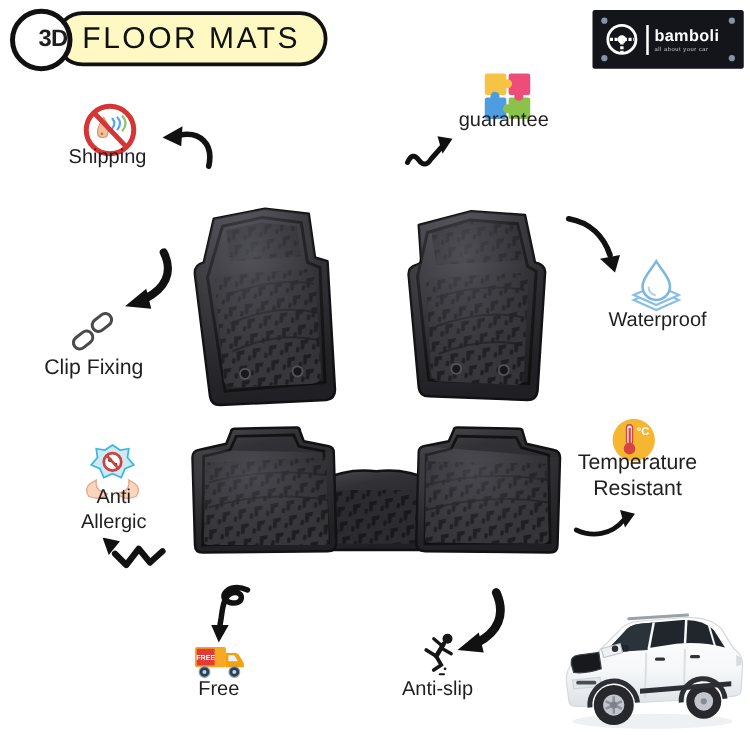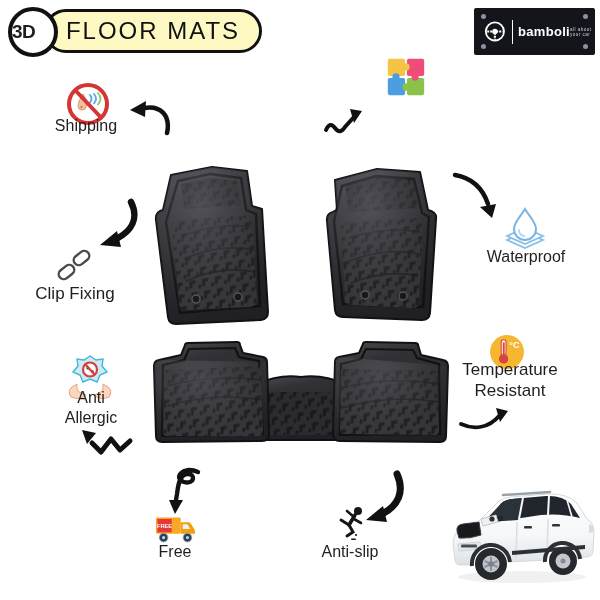--- a/index.html
+++ b/index.html
@@ -2,21 +2,21 @@
 <html><head>
 <meta charset="utf-8">
 <style>
   html,body{margin:0;padding:0;}
   body{width:600px;height:600px;position:relative;background:#ffffff;overflow:hidden;
        font-family:"Liberation Sans","DejaVu Sans",sans-serif;color:#1e1e1e;}
   .abs{position:absolute;}
 
   
   .badge3d{left:8px;top:7px;width:42px;height:42px;border:4px solid #111;border-radius:50%;
-           background:#fff;display:flex;align-items:center;justify-content:flex-start;
+           background:#fff;display:flex;align-items:center;justify-content:flex-end;
            font-weight:bold;font-size:19px;letter-spacing:-0.5px;z-index:3;}
   .titlepill{left:44px;top:9px;width:212px;height:38px;border:3.2px solid #111;border-radius:22px;
              display:flex;align-items:center;justify-content:center;z-index:2;background:#fef9c3;}
   .titlepill span{font-size:24px;font-weight:500;letter-spacing:2px;color:#111;white-space:nowrap;}
 
   .brandbox{left:474px;top:8px;width:121px;height:47px;background:#14151a;border-radius:2px;
             display:flex;align-items:center;padding-left:10px;box-sizing:border-box;}
   .branddot{position:absolute;width:5px;height:5px;border-radius:50%;background:#8792a3;}
   .brandsep{width:1.5px;height:24px;background:#fff;margin:0 5px 0 6px;}
   .brandname{color:#fff;font-weight:bold;font-size:13px;letter-spacing:.3px;line-height:13px;}
@@ -42,21 +42,21 @@
   <span class="branddot" style="right:7px;top:6px"></span>
   <span class="branddot" style="left:7px;bottom:6px"></span>
   <span class="branddot" style="right:7px;bottom:6px"></span>
   <svg width="27" height="27" viewBox="0 0 24 24">
     <circle cx="12" cy="12" r="10" fill="none" stroke="#fff" stroke-width="2"></circle>
     <line x1="3.5" y1="12" x2="20.5" y2="12" stroke="#fff" stroke-width="2.4" stroke-dasharray="2.2 1.1"></line>
     <line x1="12" y1="13.5" x2="12" y2="21" stroke="#fff" stroke-width="2.4" stroke-dasharray="2.2 1.1"></line>
     <circle cx="12" cy="12" r="3" fill="#fff"></circle>
   </svg>
   <span class="brandsep"></span>
-  <span style="display:flex;">
+  <span style="display:flex;flex-direction:column;">
     <span class="brandname">bamboli</span>
     <span class="brandtag">all about your car</span>
   </span>
 </div>
 
 <svg class="abs" style="left:66px;top:82px" width="44" height="44" viewBox="0 0 44 44">
   <path d="M17,12 q-5,7 -5,12 q0,4 4,4 q4,0 4,-3 l1.5,-5 z" fill="#f3c09f" stroke="#d79a6f" stroke-width="1"></path>
   <circle cx="15.5" cy="25" r="1.1" fill="#b5763f"></circle>
   <path d="M24,13 q3,3.5 0,7.5" fill="none" stroke="#58a8e8" stroke-width="1.8" stroke-linecap="round"></path>
   <path d="M28,12 q4,4.5 0,9.5" fill="none" stroke="#58a8e8" stroke-width="1.8" stroke-linecap="round"></path>
@@ -74,20 +74,21 @@
   <rect x="2" y="2" width="19" height="19" rx="2" fill="#f6c445"></rect>
   <rect x="23" y="2" width="19" height="19" rx="2" fill="#ee4d7a"></rect>
   <rect x="2" y="23" width="19" height="19" rx="2" fill="#4d9de0"></rect>
   <rect x="23" y="23" width="19" height="19" rx="2" fill="#8bc34a"></rect>
   <circle cx="22" cy="11" r="4" fill="#f6c445"></circle>
   <circle cx="32" cy="22" r="4" fill="#ee4d7a"></circle>
   <circle cx="11" cy="22" r="4" fill="#4d9de0"></circle>
   <circle cx="22" cy="33" r="4" fill="#8bc34a"></circle>
 </svg>
 <div class="feat" style="left:347px;top:87px;width:112px">
+  <div>guarantee</div>
 </div>
 <svg class="abs" style="left:323px;top:104px" width="40" height="32" viewBox="0 0 40 32">
   <path d="M3,26 q4,-9 9,-2 q5,7 10,-1 l8,-9" fill="none" stroke="#111" stroke-width="4" stroke-linecap="round"></path>
   <polygon points="27,5 39,7 31,19" fill="#111"></polygon>
 </svg>
 
 <svg class="abs" style="left:86px;top:198px" width="54" height="50" viewBox="0 0 54 50">
   <path d="M45,4 C53,20 46,33 30,41" fill="none" stroke="#111" stroke-width="6.5" stroke-linecap="round"></path>
   <polygon points="14,47 31,33 35,49" fill="#111"></polygon>
 </svg>

